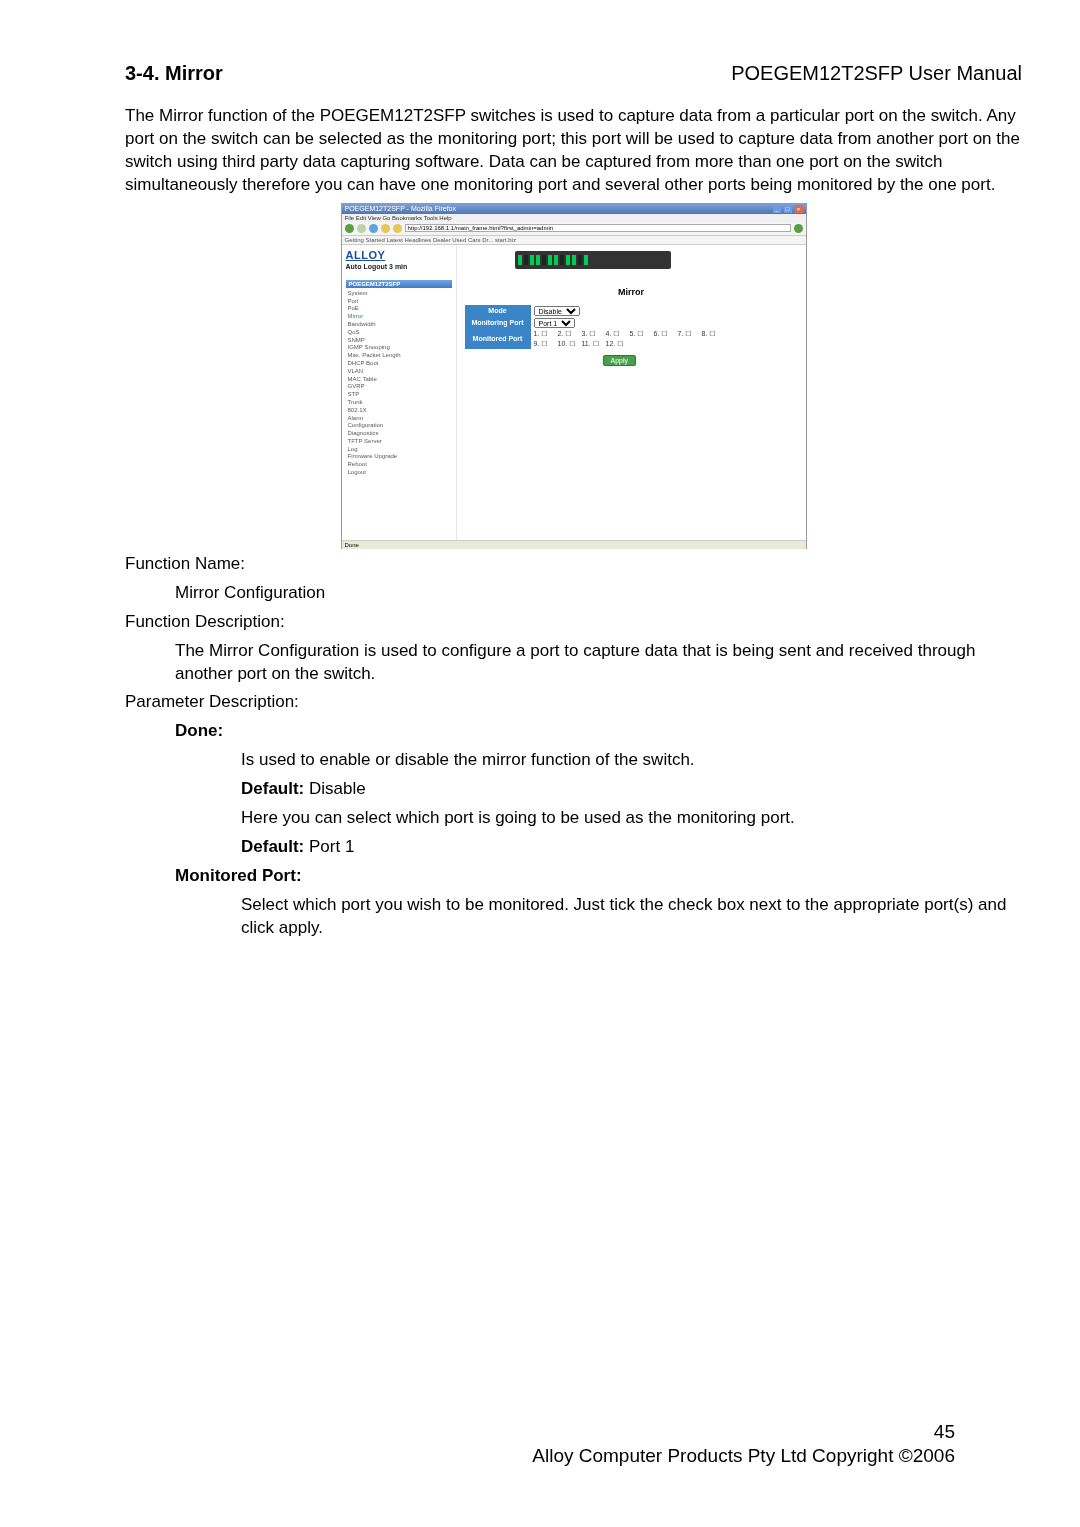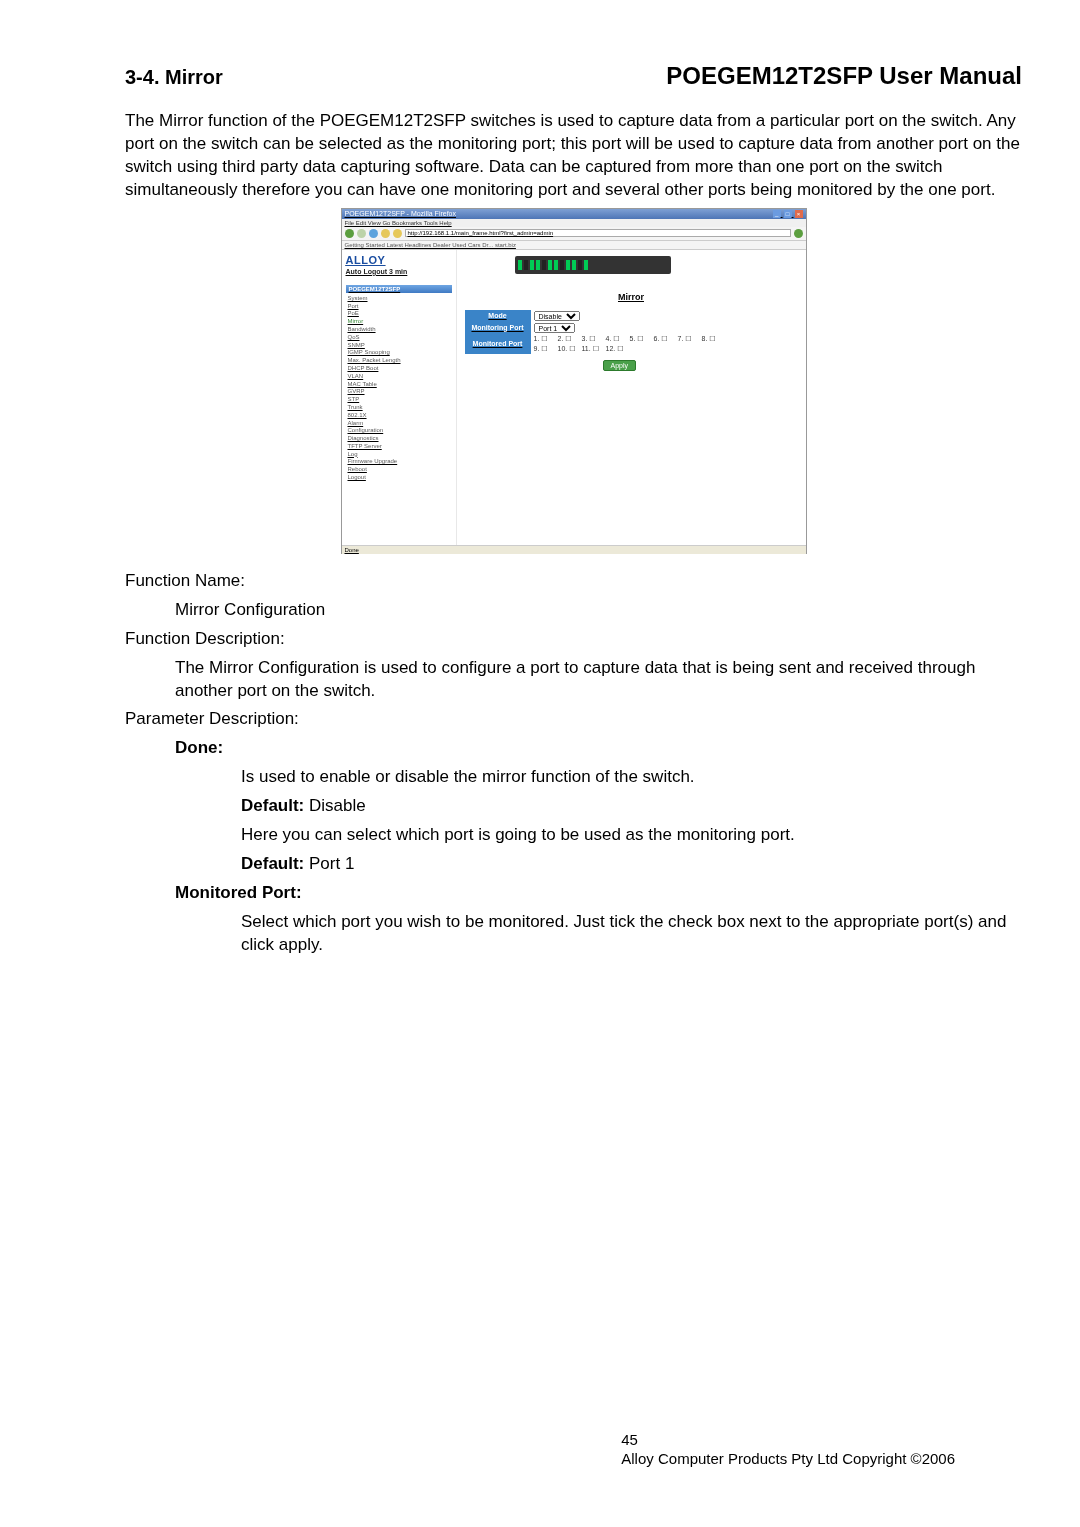--- a/index.html
+++ b/index.html
@@ -18,37 +18,36 @@
       display: flex;
       justify-content: space-between;
       align-items: baseline;
       margin-bottom: 20px;
     }
     .section-title {
       font-size: 20px;
       font-weight: bold;
     }
     .manual-title {
-      font-size: 24px;
-      font-weight: bold;
+      font-size: 20px;
+      font-weight: normal;
       text-align: center;
     }
     .body-text {
       font-size: 17px;
       line-height: 1.35;
       margin-bottom: 6px;
     }
     .screenshot {
       width: 464px;
       height: 344px;
-      margin: 6px auto 16px auto;
+      margin: 6px auto 4px auto;
       border: 1px solid #999;
       background: #701a75;
       position: relative;
-      text-decoration: underline;
     }
     .ss-titlebar {
       background: linear-gradient(#7ea0d4, #4d75b6);
       color: #fff;
       font-size: 7px;
       padding: 1px 3px;
       display: flex;
       justify-content: space-between;
       align-items: center;
     }
@@ -219,21 +218,22 @@
     .indent2 {
       margin-left: 116px;
     }
     .param-label {
       font-weight: bold;
     }
     .footer {
       position: absolute;
       bottom: 60px;
       right: 125px;
-      font-size: 15px;
+      text-align: right;
+      font-size: 19px;
     }
     .footer .pgnum {
       display: block;
       margin-bottom: 2px;
     }
   </style>
 </head>
 <body>
 
 <div class="page">

